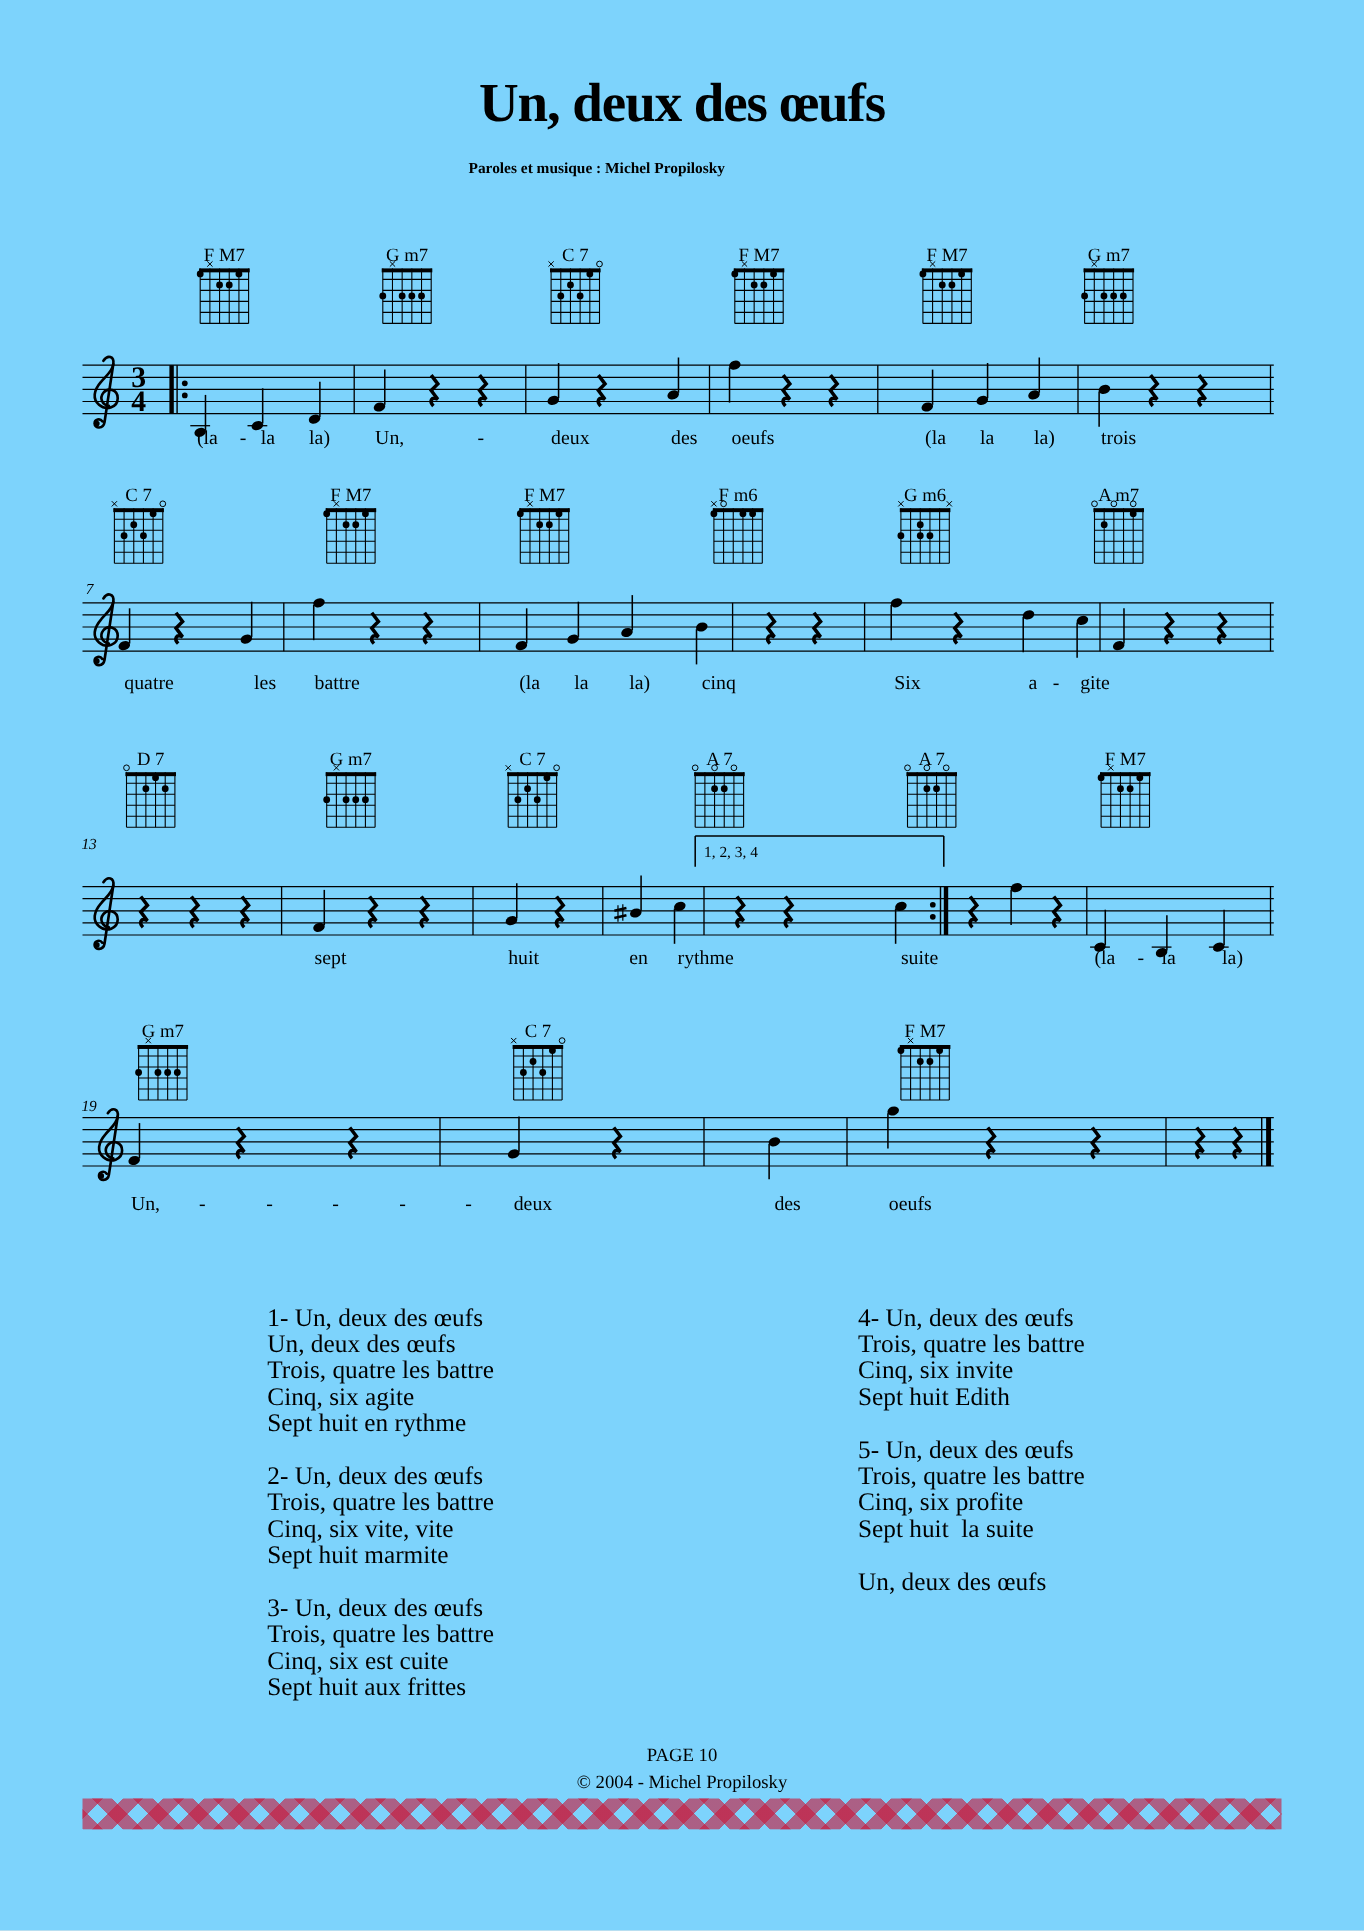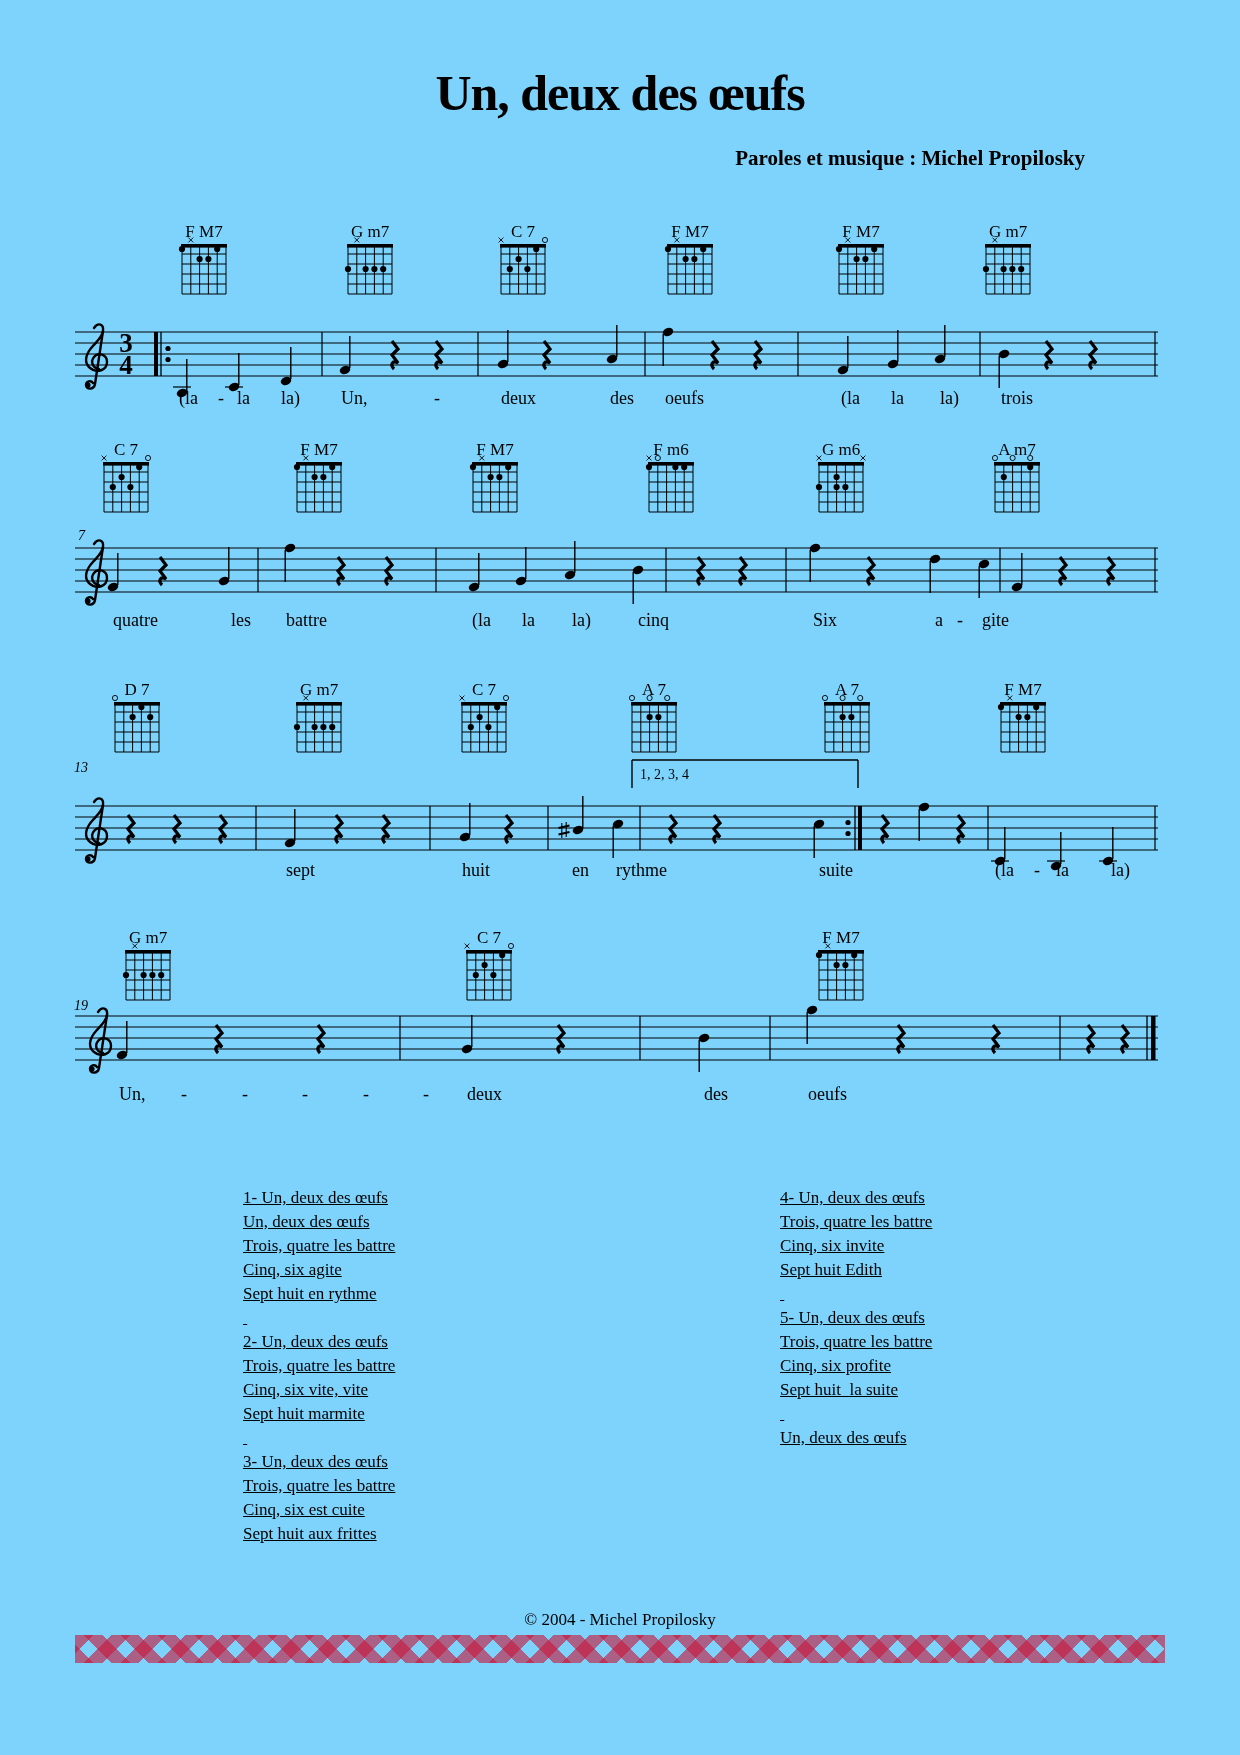--- a/index.html
+++ b/index.html
@@ -7,25 +7,25 @@
     position:relative;width:1240px;height:1755px;margin:0 auto;
     background:#7dd3fc;overflow:hidden;
     font-family:"Liberation Serif", serif;color:#000;
   }
   .abs{position:absolute;}
   #title{
     left:0;top:64px;width:1240px;text-align:center;
     font-size:50px;font-weight:bold;letter-spacing:-1px;
   }
   #byline{
-    left:0;top:146px;width:1085px;text-align:right;
-    font-size:21px;font-weight:bold;
+    left:0;top:146px;width:1085px;text-align:center;
+    font-size:14px;font-weight:bold;
   }
   #score-svg{left:0;top:0;}
-  .verse-col{font-size:17px;line-height:24px;white-space:pre;text-decoration:underline;}
+  .verse-col{font-size:23px;line-height:24px;white-space:pre;}
   .verse-line{min-height:24px;}
   #footer-page,#footer-copy{left:0;width:1240px;text-align:center;font-size:17px;}
   #footer-page{top:1586px;}
   #footer-copy{top:1610px;}
   #ribbon{left:75px;top:1635px;width:1090px;height:28px;}
   svg text{font-family:"Liberation Serif", serif;}
   .chord-label{font-size:17px;}
   .lyric{font-size:18px;}
   .measure-num{font-size:14px;font-style:italic;}
   .volta-label{font-size:14px;}
@@ -853,15 +853,16 @@
           <text x="467" y="1100" class="lyric" fill="#000000" text-anchor="start">deux</text>
           <text x="704" y="1100" class="lyric" fill="#000000" text-anchor="start">des</text>
           <text x="808" y="1100" class="lyric" fill="#000000" text-anchor="start">oeufs</text>
         </g>
       </g>
     </svg>
 
   <div id="verses-left" class="abs verse-col" style="left:243px;top:1186px;"><div class="verse-line">1- Un, deux des œufs</div><div class="verse-line">Un, deux des œufs</div><div class="verse-line">Trois, quatre les battre</div><div class="verse-line">Cinq, six agite</div><div class="verse-line">Sept huit en rythme</div><div class="verse-line">&nbsp;</div><div class="verse-line">2- Un, deux des œufs</div><div class="verse-line">Trois, quatre les battre</div><div class="verse-line">Cinq, six vite, vite</div><div class="verse-line">Sept huit marmite</div><div class="verse-line">&nbsp;</div><div class="verse-line">3- Un, deux des œufs</div><div class="verse-line">Trois, quatre les battre</div><div class="verse-line">Cinq, six est cuite</div><div class="verse-line">Sept huit aux frittes</div></div>
   <div id="verses-right" class="abs verse-col" style="left:780px;top:1186px;"><div class="verse-line">4- Un, deux des œufs</div><div class="verse-line">Trois, quatre les battre</div><div class="verse-line">Cinq, six invite</div><div class="verse-line">Sept huit Edith</div><div class="verse-line">&nbsp;</div><div class="verse-line">5- Un, deux des œufs</div><div class="verse-line">Trois, quatre les battre</div><div class="verse-line">Cinq, six profite</div><div class="verse-line">Sept huit  la suite</div><div class="verse-line">&nbsp;</div><div class="verse-line">Un, deux des œufs</div></div>
 
+  <div id="footer-page" class="abs">PAGE 10</div>
   <div id="footer-copy" class="abs">© 2004 - Michel Propilosky</div>
   <div id="ribbon" class="abs" style="background-image: repeating-linear-gradient(45deg, rgba(200, 25, 60, 0.62) 0px, rgba(200, 25, 60, 0.62) 13px, rgba(0, 0, 0, 0) 13px, rgba(0, 0, 0, 0) 26px), repeating-linear-gradient(135deg, rgba(200, 25, 60, 0.62) 0px, rgba(200, 25, 60, 0.62) 13px, rgba(0, 0, 0, 0) 13px, rgba(0, 0, 0, 0) 26px);"></div>
 </div>
 
 </body></html>

